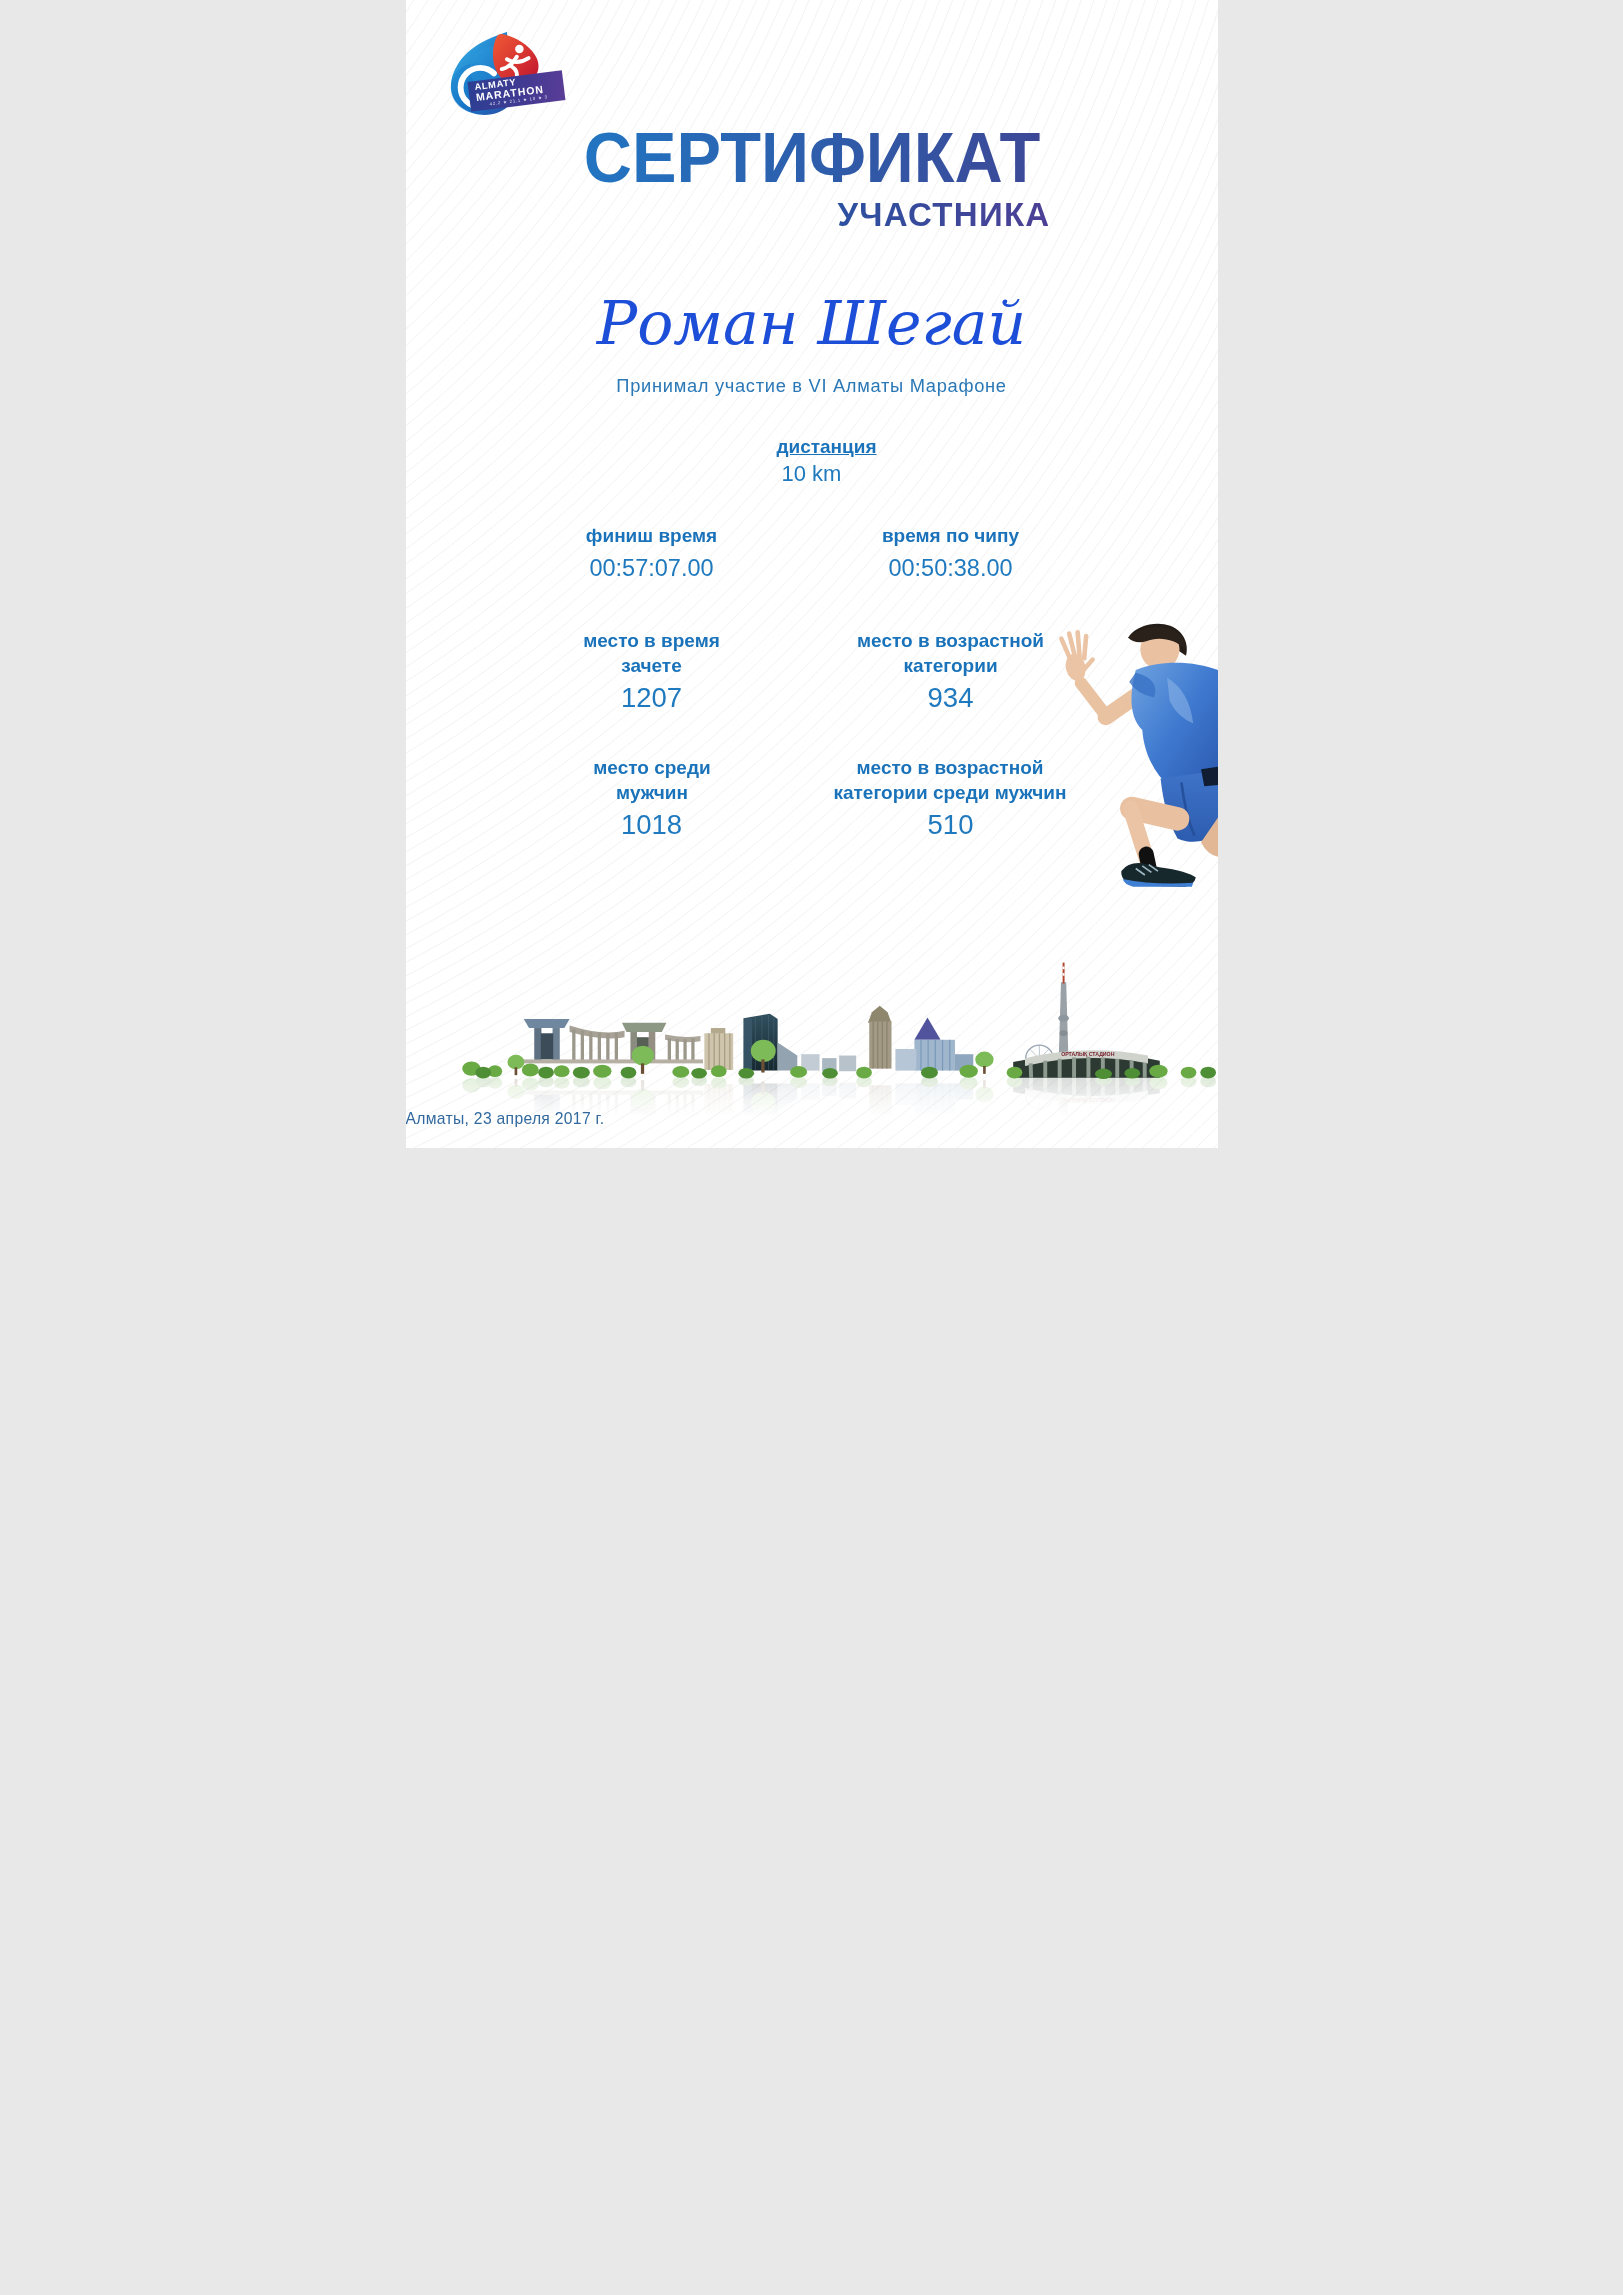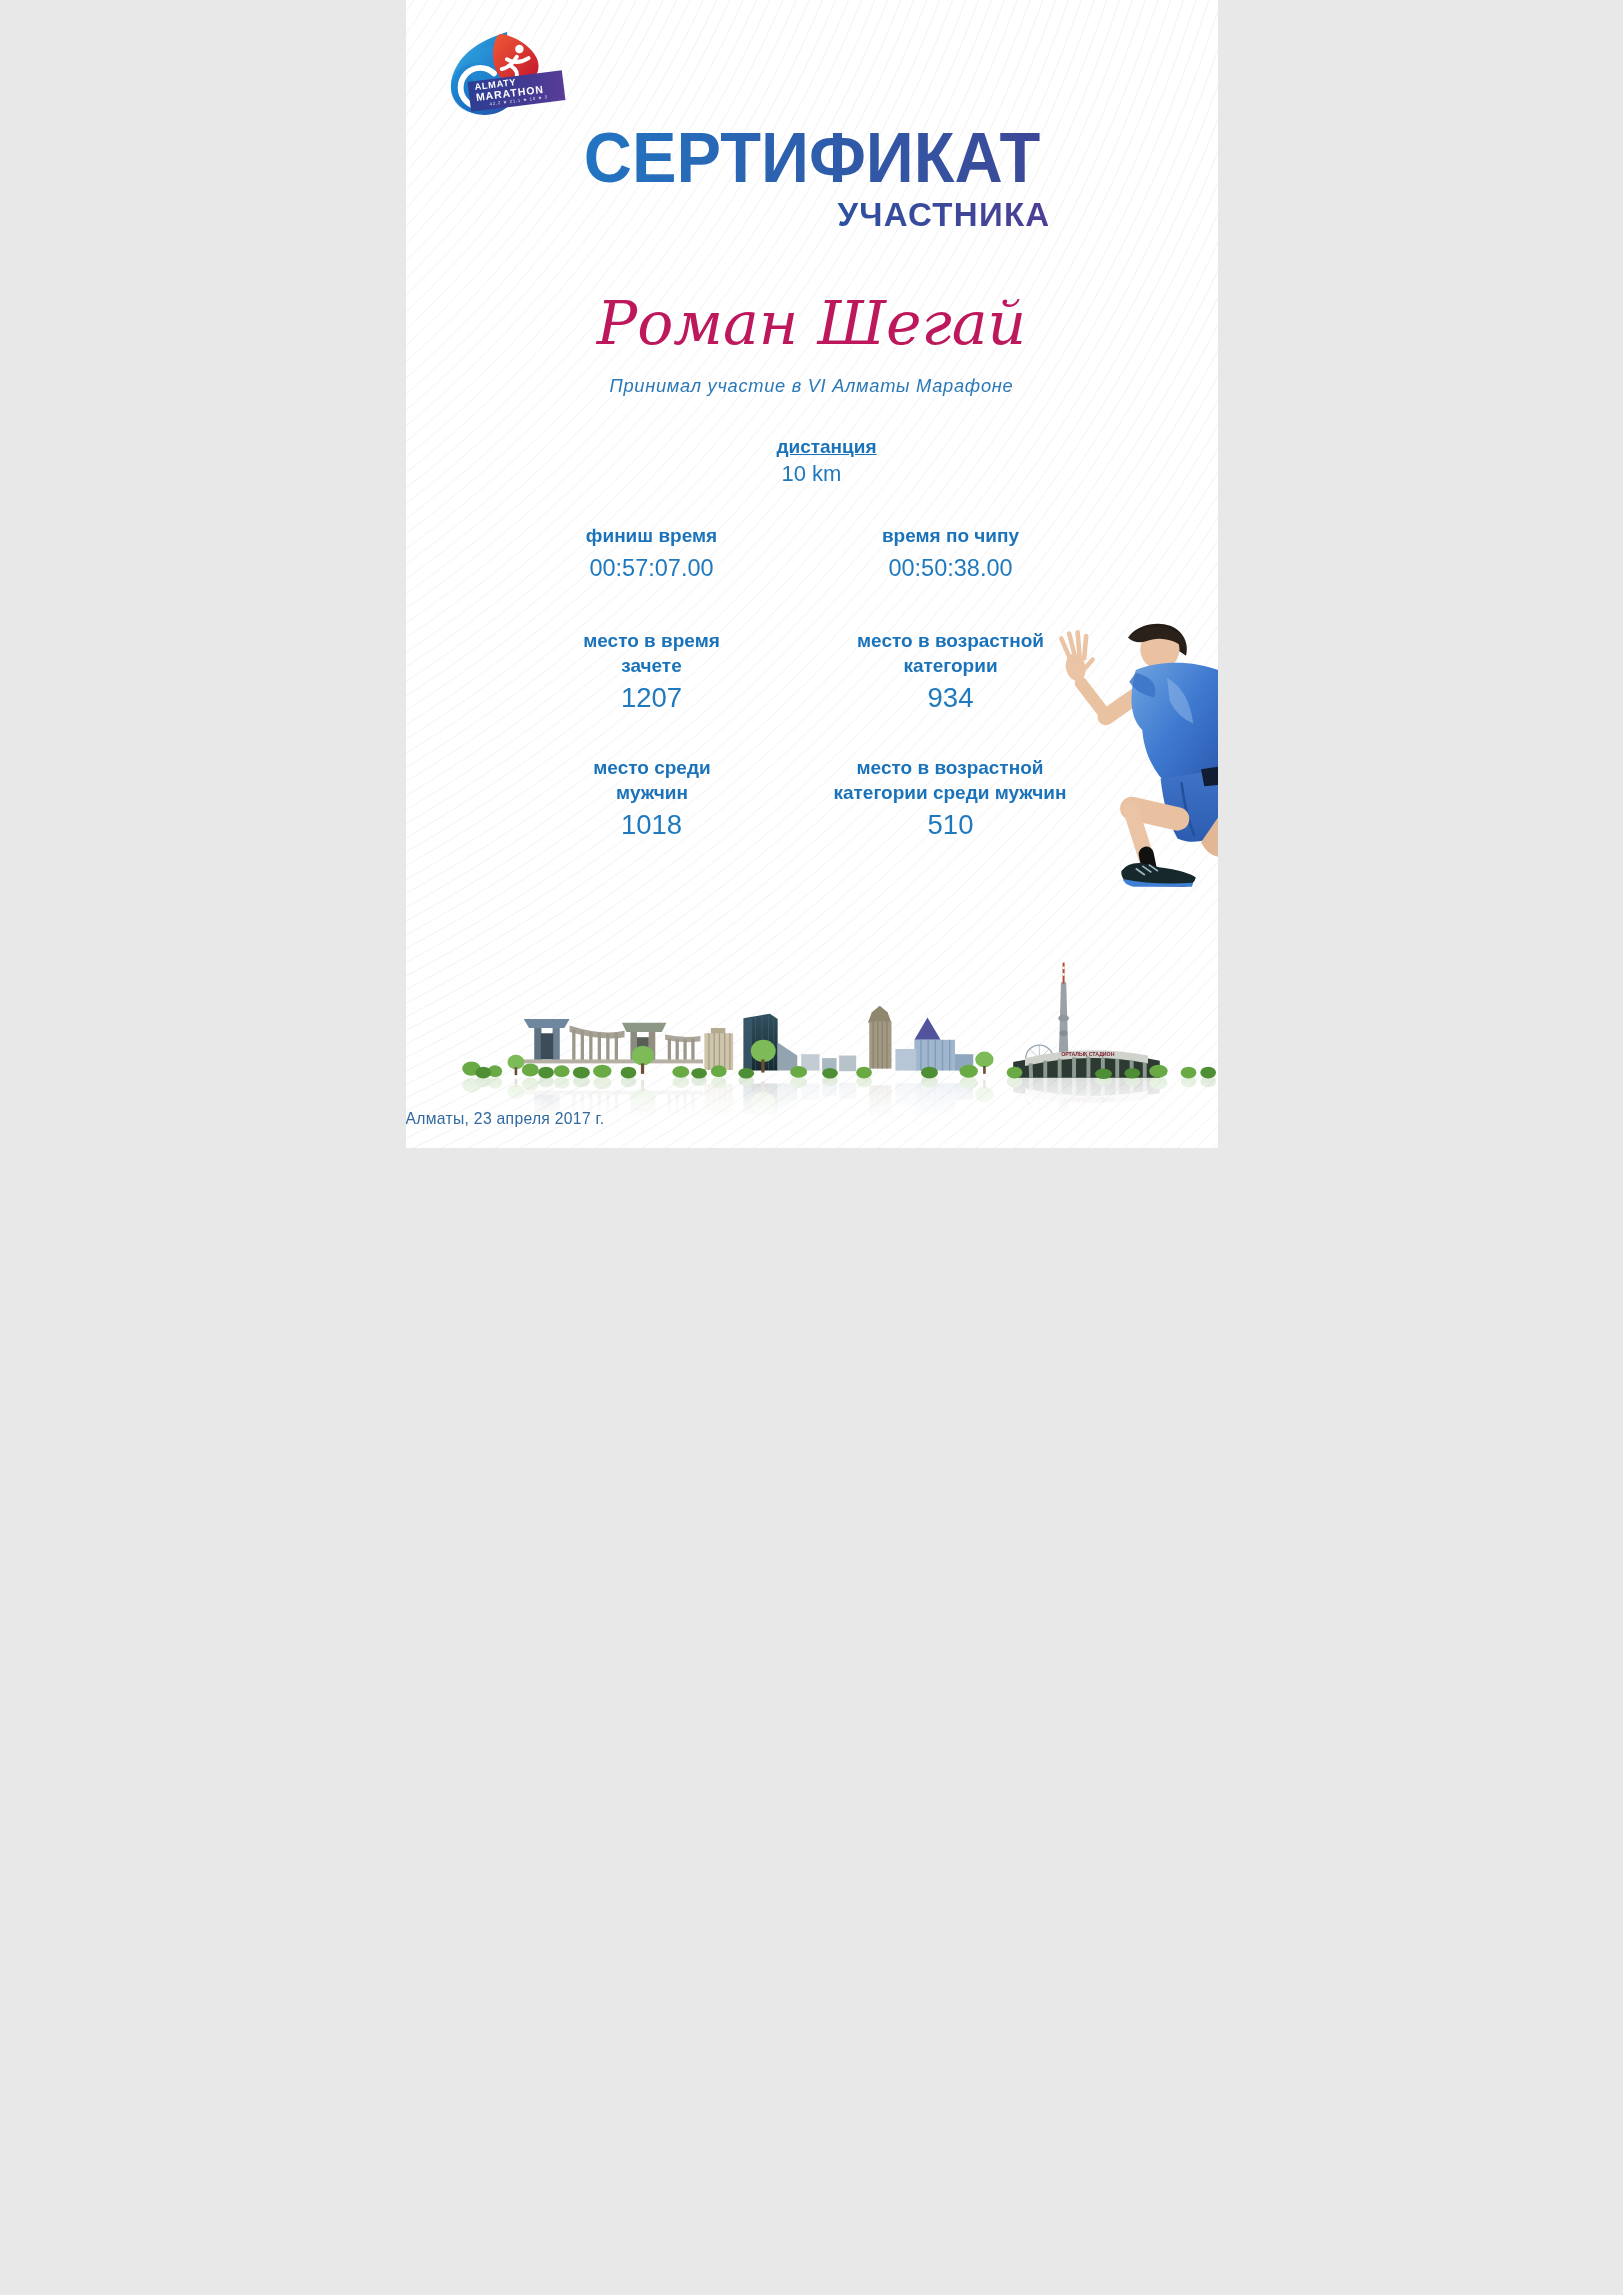--- a/index.html
+++ b/index.html
@@ -39,25 +39,25 @@
     right:167px; top:198px; 
     font-size:33px; font-weight:bold; letter-spacing:1.3px; line-height:1;
     background:linear-gradient(90deg,#2b51a0,#4c3f95);
     -webkit-background-clip:text; background-clip:text;
     color:transparent; -webkit-text-fill-color:transparent;
     white-space:nowrap;
   }
   .name{
     left:0; right:0; top:293px; text-align:center;
     font-family:"DejaVu Serif",serif; font-style:italic;
-    font-size:60px; color:#be185d; line-height:1; white-space:nowrap;
+    font-size:60px; color:#1d4ed8; line-height:1; white-space:nowrap;
   }
   .participation{
     left:0; right:0; top:375px; text-align:center;
-    font-size:18.3px; letter-spacing:0.7px; color:#2b78b6;font-style:italic;
+    font-size:18.3px; letter-spacing:0.7px; color:#2b78b6;
   }
 
   
   .stat-label{
     font-size:19px; font-weight:bold; color:#1a73ba;
     text-align:center; line-height:1.32;
   }
   .stat-value{
     font-size:27.5px; color:#1f79be; text-align:center; line-height:1;
   }

